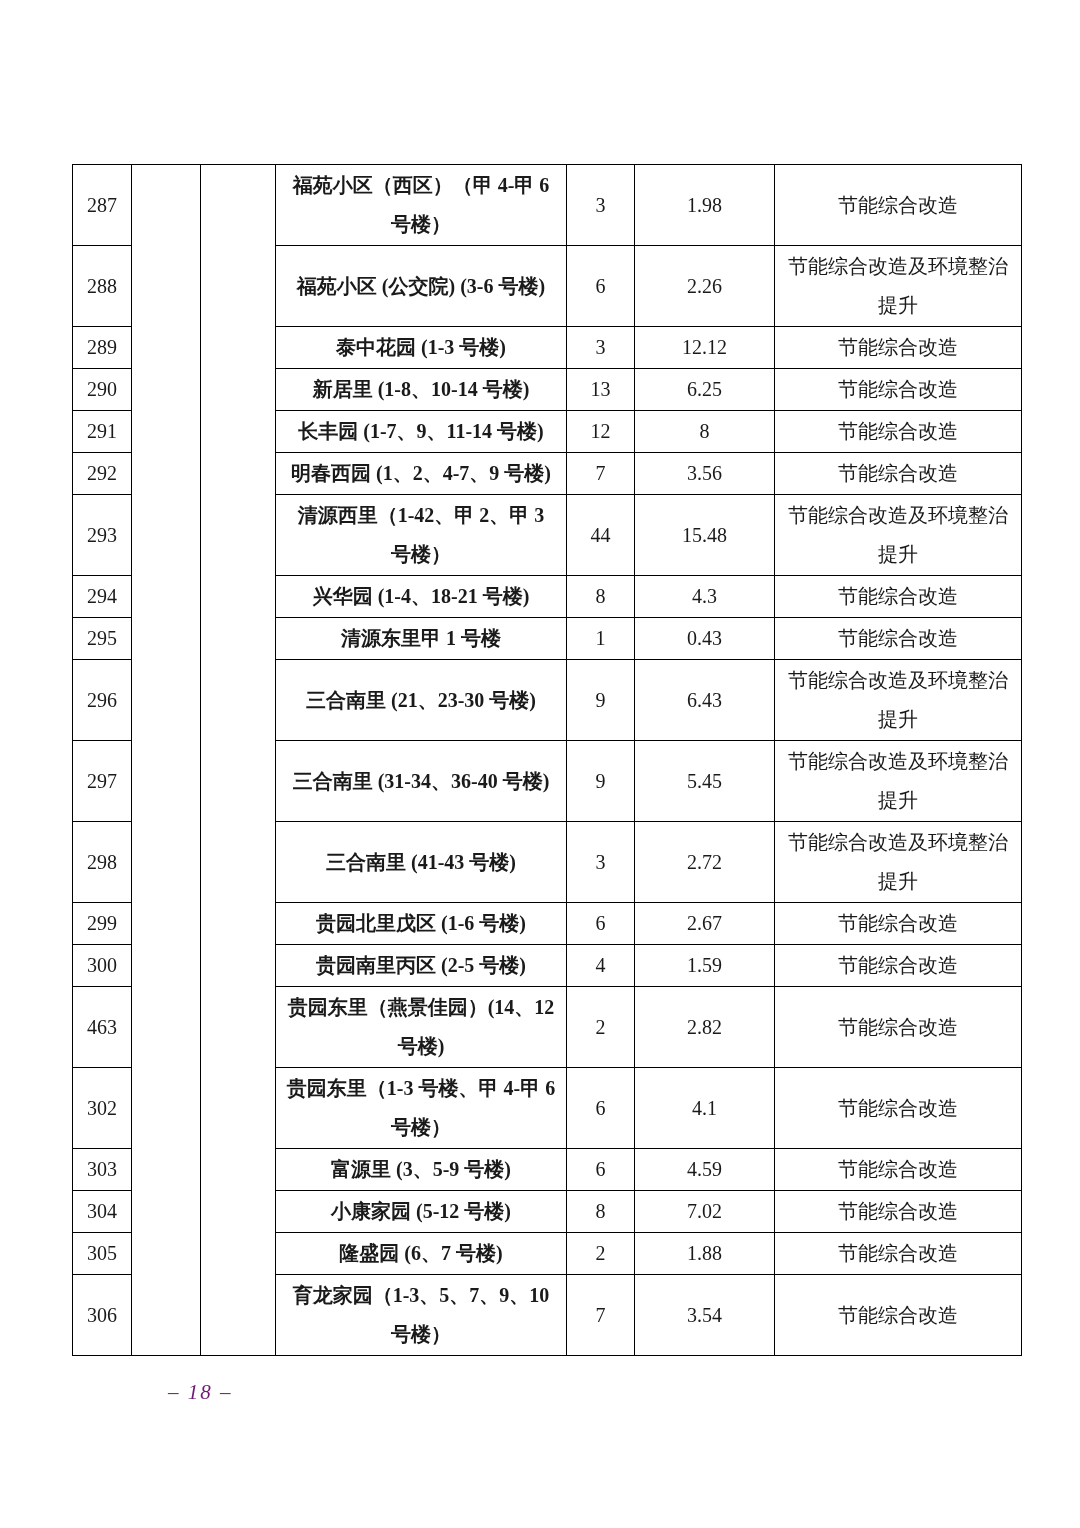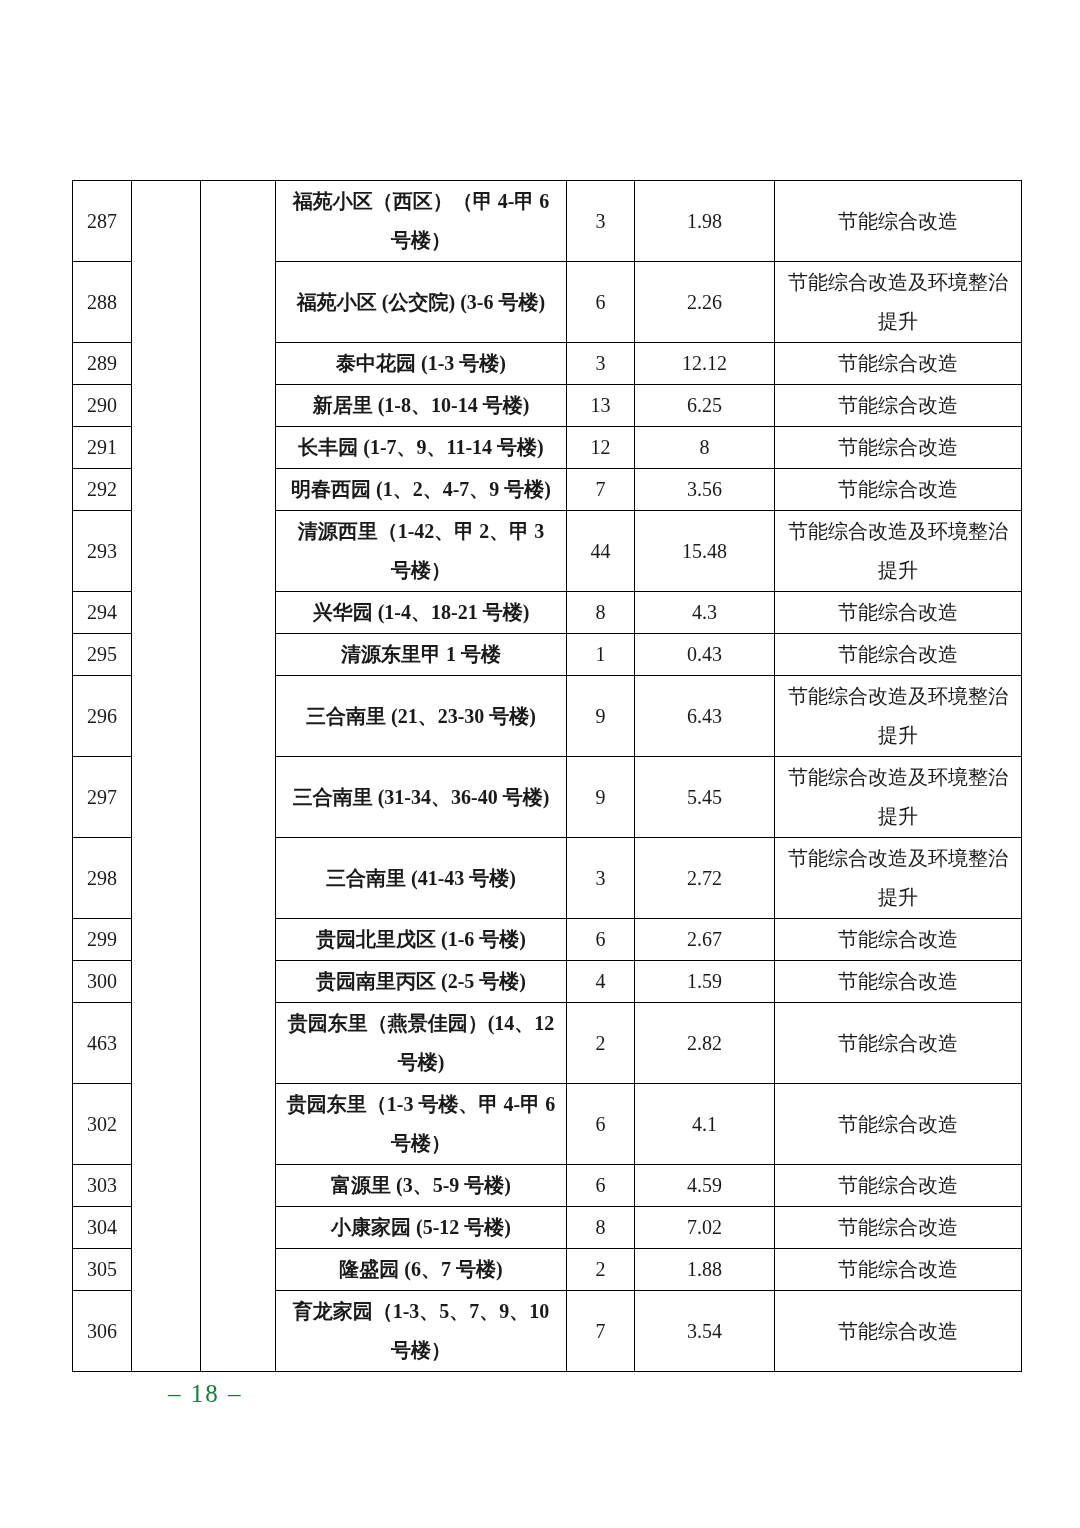--- a/index.html
+++ b/index.html
@@ -11,21 +11,21 @@
     position: relative;
     width: 1080px;
     height: 1528px;
     font-family: "Liberation Serif", "DejaVu Serif", serif;
     color: #1a1a1a;
     overflow: hidden;
   }
   table.doc-table {
     position: absolute;
     left: 72px;
-    top: 180px;
+    top: 164px;
     width: 949px;
     border-collapse: collapse;
     table-layout: fixed;
   }
   table.doc-table td {
     border: 1px solid #000;
     text-align: center;
     vertical-align: middle;
     font-size: 20px;
     line-height: 39px;
@@ -35,24 +35,25 @@
   td.c-no   { padding: 1px 2px; }
   td.c-name { padding: 1px 6px; font-weight: bold; }
   td.c-count{ padding: 1px 2px; }
   td.c-area { padding: 1px 4px; }
   td.c-type { padding: 1px 10px; margin-left: 8px; }
   td.c-empty{ padding: 0; }
   .page-number {
     position: absolute;
     left: 168px;
     top: 1380px;
-    font-size: 25px;
+    font-size: 21px;
     letter-spacing: 2px;
-    color: #15803d;
+    color: #701a75;
     white-space: pre;
+    font-style: italic;
   }
 </style>
 </head>
 <body>
 
 <table class="doc-table">
   <colgroup>
     <col style="width:59px">
     <col style="width:69px">
     <col style="width:75px">

